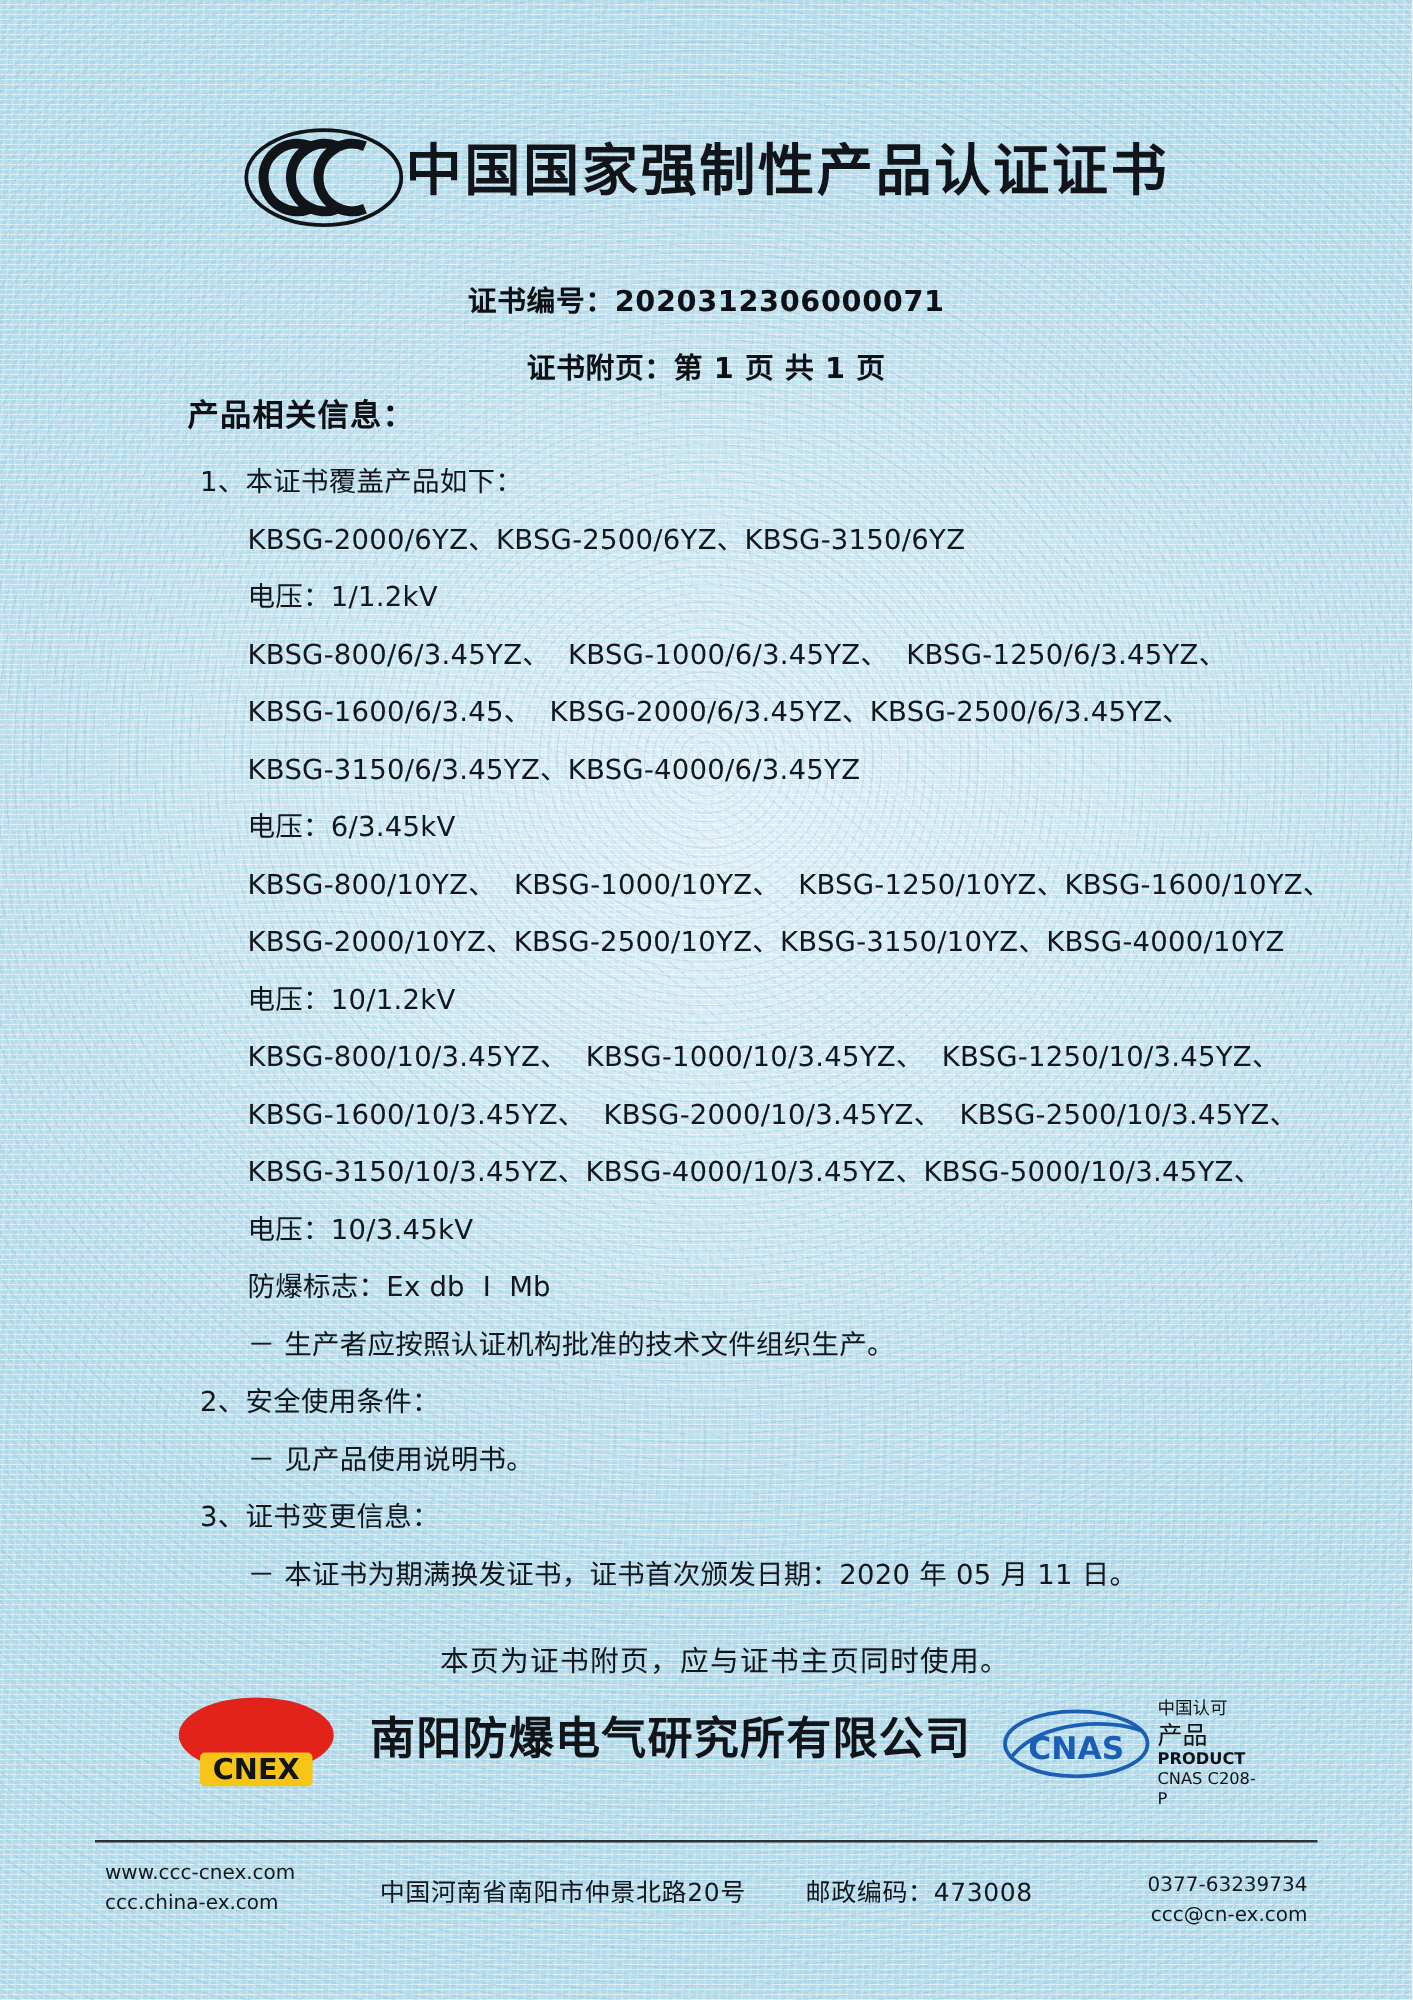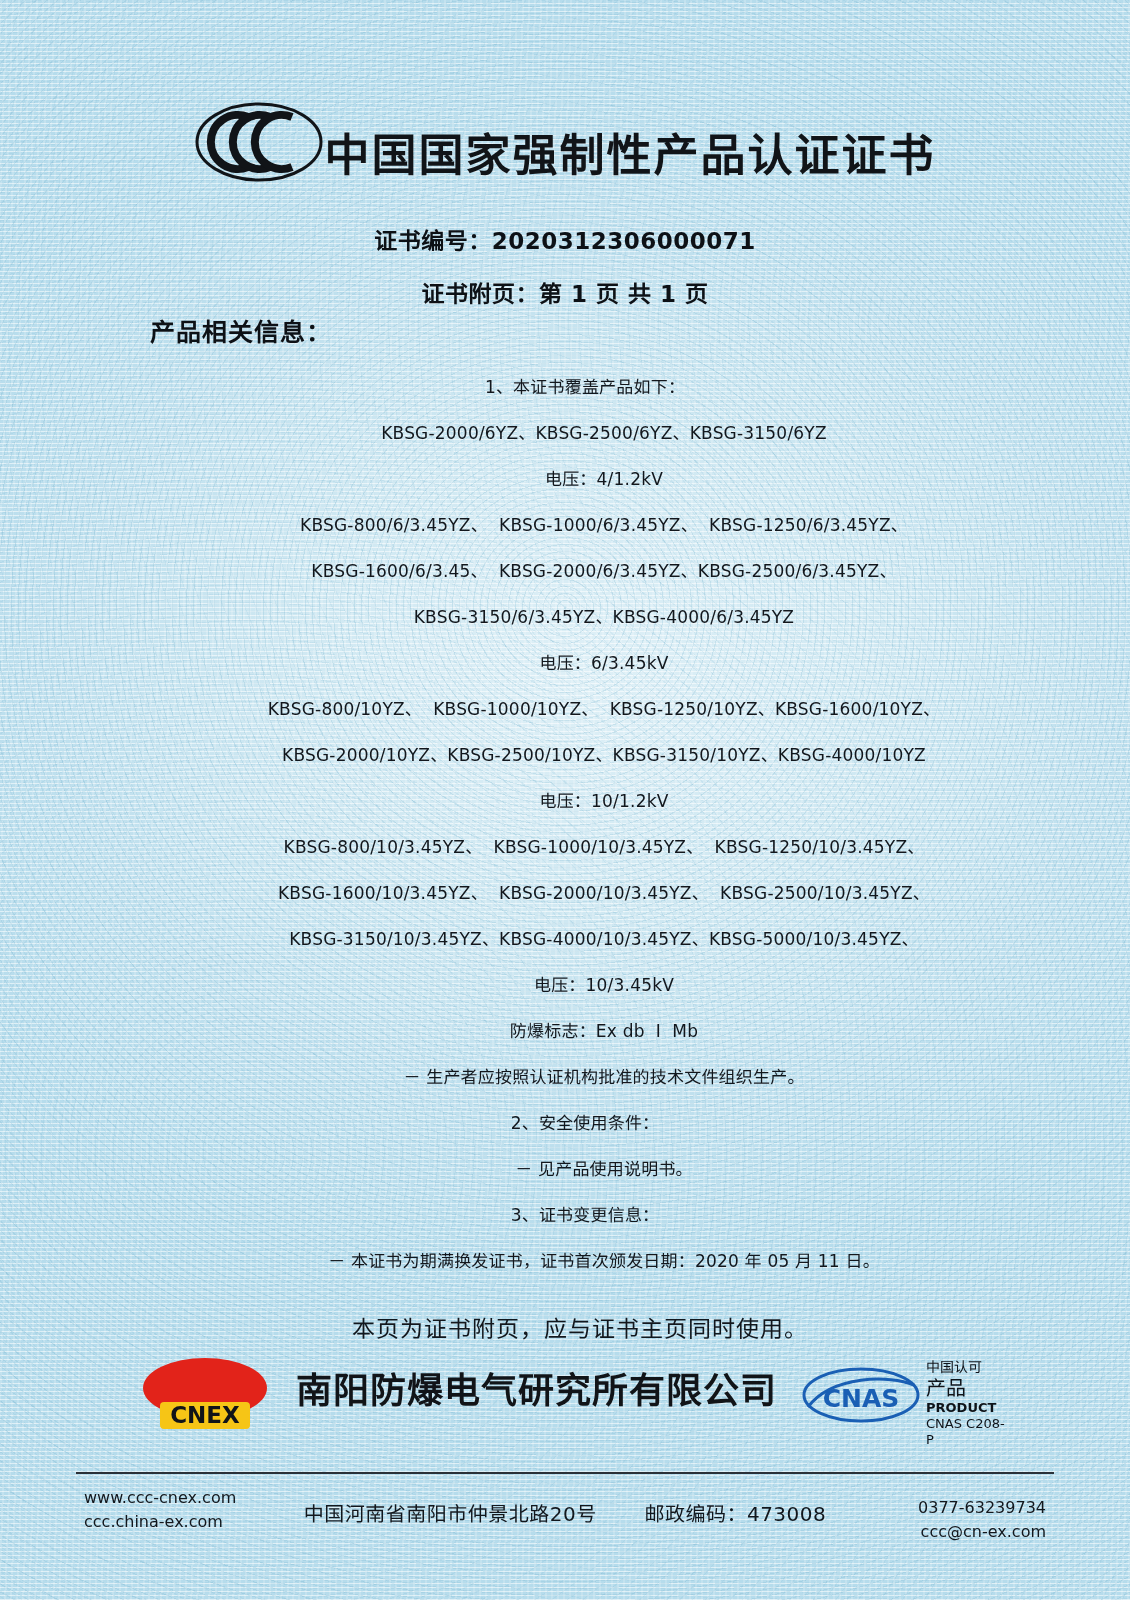--- a/index.html
+++ b/index.html
@@ -78,21 +78,21 @@
     height: 100%;
   }
 
   
   .header {
     position: absolute;
     top: 100px;
     left: 0;
     right: 0;
     display: flex;
-    align-items: flex-end;
+    align-items: flex-start;
     justify-content: center;
   }
   .ccc-logo {
     width: 130px;
     height: 84px;
     flex: 0 0 auto;
   }
   .main-title {
     font-family: "DejaVu Sans", "Liberation Sans", sans-serif;
     font-size: 45px;
@@ -137,26 +137,25 @@
   .section-head {
     font-family: "DejaVu Sans", "Liberation Sans", sans-serif;
     font-size: 25px;
     font-weight: bold;
     color: #0d1116;
     margin: 0 0 16px 0;
     letter-spacing: 1px;
   }
   .line {
     font-family: "DejaVu Sans", "Liberation Sans", sans-serif;
-    font-size: 17px;
+    font-size: 22px;
     color: #12171d;
     line-height: 46px;
     white-space: pre;
     letter-spacing: 0.2px;
-    text-align: center;
   }
   .lvl1 { padding-left: 10px; }
   .lvl2 { padding-left: 48px; }
   .lvl3 { padding-left: 48px; }
   .center-note {
     font-family: "DejaVu Sans", "Liberation Sans", sans-serif;
     font-size: 23px;
     color: #12171d;
     text-align: center;
     letter-spacing: 1px;
@@ -282,21 +281,21 @@
     </div>
 
     <div class="cert-no">证书编号：2020312306000071</div>
     <div class="cert-page">证书附页：第 1 页  共 1 页</div>
 
     <div class="body-area">
       <div class="section-head">产品相关信息：</div>
 
       <div class="line lvl1">1、本证书覆盖产品如下：</div>
       <div class="line lvl3">KBSG-2000/6YZ、KBSG-2500/6YZ、KBSG-3150/6YZ</div>
-      <div class="line lvl3">电压：4/1.2kV</div>
+      <div class="line lvl3">电压：1/1.2kV</div>
       <div class="line lvl3">KBSG-800/6/3.45YZ、  KBSG-1000/6/3.45YZ、  KBSG-1250/6/3.45YZ、</div>
       <div class="line lvl3">KBSG-1600/6/3.45、  KBSG-2000/6/3.45YZ、KBSG-2500/6/3.45YZ、</div>
       <div class="line lvl3">KBSG-3150/6/3.45YZ、KBSG-4000/6/3.45YZ</div>
       <div class="line lvl3">电压：6/3.45kV</div>
       <div class="line lvl3">KBSG-800/10YZ、  KBSG-1000/10YZ、  KBSG-1250/10YZ、KBSG-1600/10YZ、</div>
       <div class="line lvl3">KBSG-2000/10YZ、KBSG-2500/10YZ、KBSG-3150/10YZ、KBSG-4000/10YZ</div>
       <div class="line lvl3">电压：10/1.2kV</div>
       <div class="line lvl3">KBSG-800/10/3.45YZ、  KBSG-1000/10/3.45YZ、  KBSG-1250/10/3.45YZ、</div>
       <div class="line lvl3">KBSG-1600/10/3.45YZ、  KBSG-2000/10/3.45YZ、  KBSG-2500/10/3.45YZ、</div>
       <div class="line lvl3">KBSG-3150/10/3.45YZ、KBSG-4000/10/3.45YZ、KBSG-5000/10/3.45YZ、</div>

